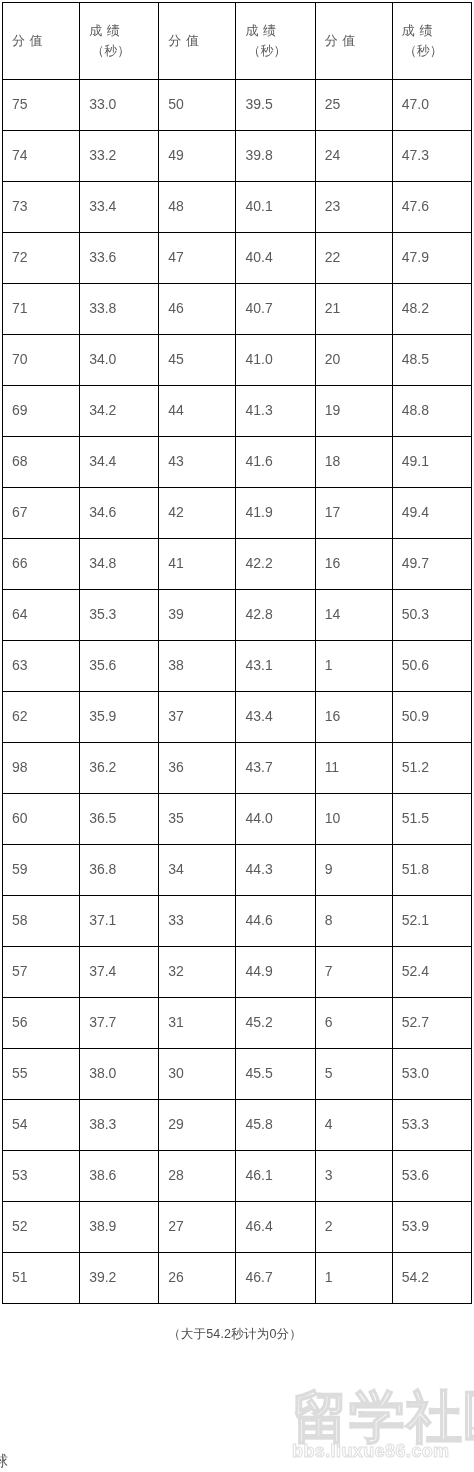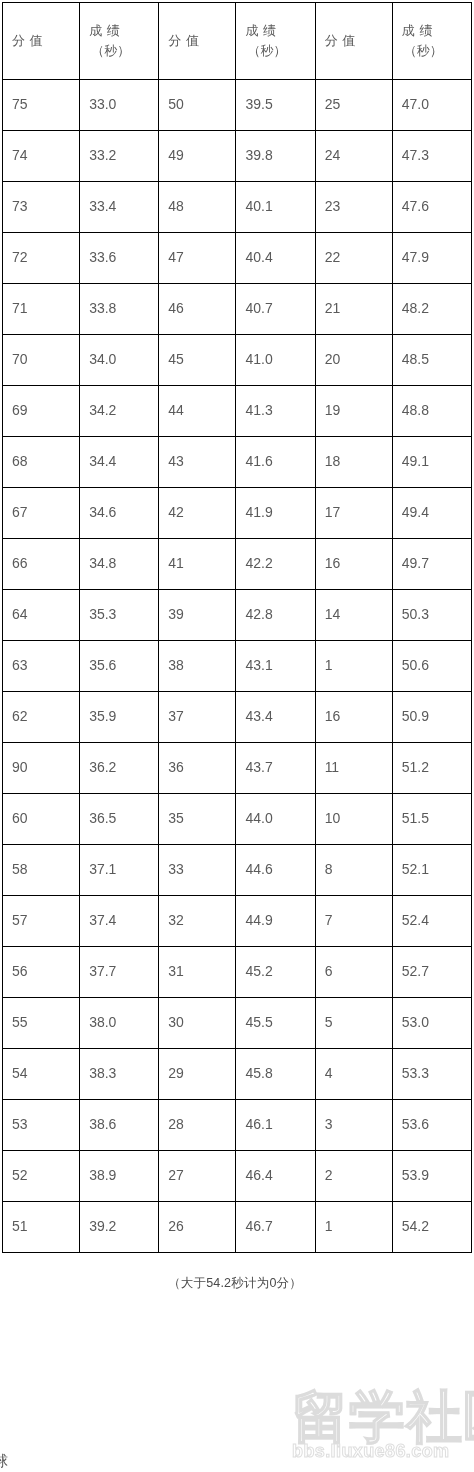--- a/index.html
+++ b/index.html
@@ -251,36 +251,44 @@
       </tr>
       <tr>
         <td>62</td>
         <td>35.9</td>
         <td>37</td>
         <td>43.4</td>
         <td>16</td>
         <td>50.9</td>
       </tr>
       <tr>
-        <td>90</td>
+        <td>98</td>
         <td>36.2</td>
         <td>36</td>
         <td>43.7</td>
         <td>11</td>
         <td>51.2</td>
       </tr>
       <tr>
         <td>60</td>
         <td>36.5</td>
         <td>35</td>
         <td>44.0</td>
         <td>10</td>
         <td>51.5</td>
       </tr>
       <tr>
+        <td>59</td>
+        <td>36.8</td>
+        <td>34</td>
+        <td>44.3</td>
+        <td>9</td>
+        <td>51.8</td>
+      </tr>
+      <tr>
         <td>58</td>
         <td>37.1</td>
         <td>33</td>
         <td>44.6</td>
         <td>8</td>
         <td>52.1</td>
       </tr>
       <tr>
         <td>57</td>
         <td>37.4</td>

